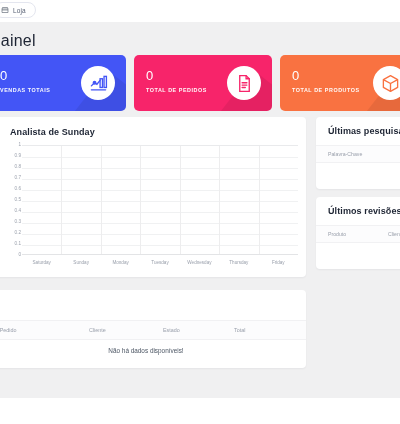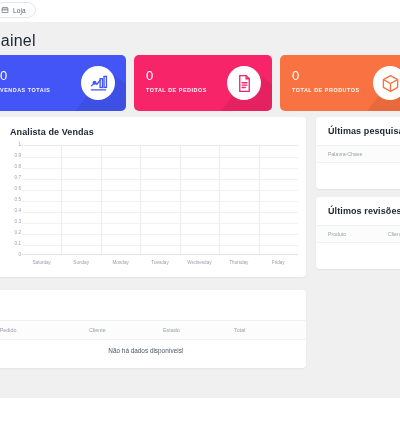--- a/index.html
+++ b/index.html
@@ -195,21 +195,21 @@
             <path d="M12 2l9 5v10l-9 5-9-5V7z"></path>
               <path d="M3 7l9 5 9-5"></path>
               <path d="M12 12v10"></path>
           </svg>
         </div>
       </div>
 
     </div>
 
     <div class="panel" id="panel-chart">
-      <div class="panel-title">Analista de Vendas</div>
+      <div class="panel-title">Analista de Sunday</div>
       <div class="chart-wrap">
         <div class="yaxis" id="yaxis">
             <div class="ytick" style="top: 0px;">1</div>
             <div class="ytick" style="top: 11px;">0.9</div>
             <div class="ytick" style="top: 22px;">0.8</div>
             <div class="ytick" style="top: 33px;">0.7</div>
             <div class="ytick" style="top: 44px;">0.6</div>
             <div class="ytick" style="top: 55px;">0.5</div>
             <div class="ytick" style="top: 66px;">0.4</div>
             <div class="ytick" style="top: 77px;">0.3</div>

